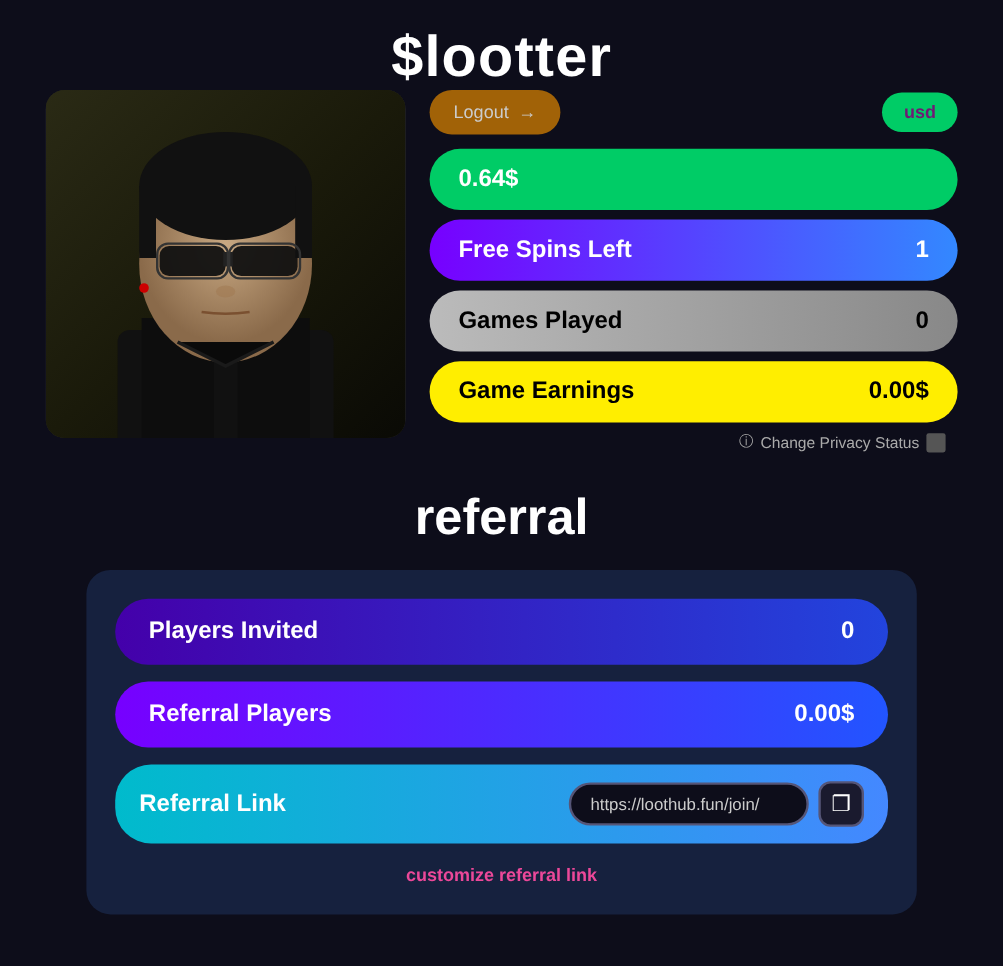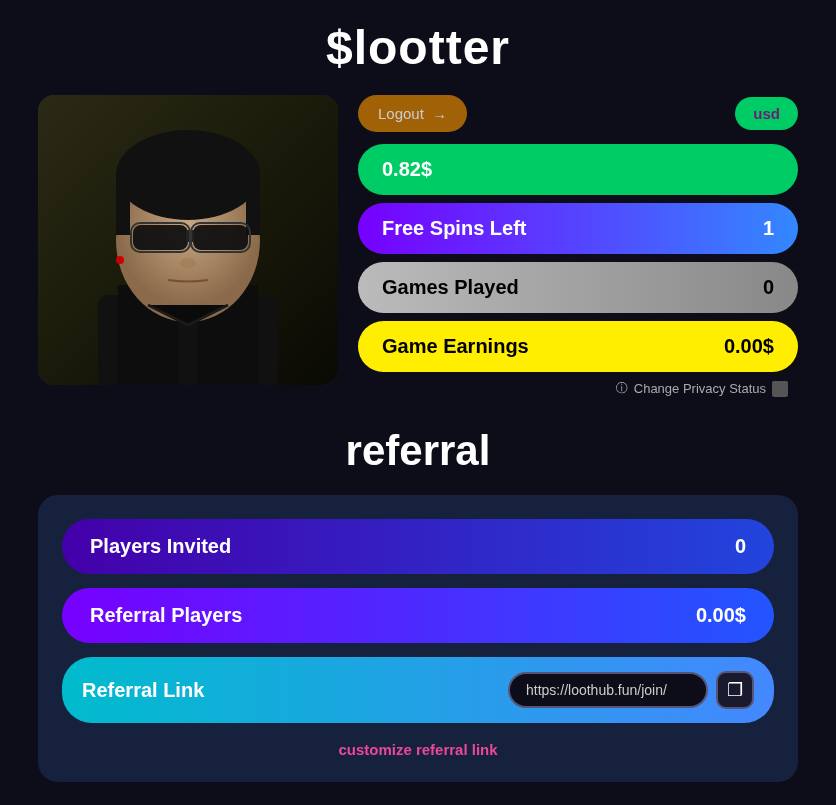--- a/index.html
+++ b/index.html
@@ -13,21 +13,20 @@
       flex-direction: column;
       align-items: center;
       padding: 20px 0;
     }
 
     .app-title {
       color: #ffffff;
       font-size: 48px;
       font-weight: 900;
       text-align: center;
-      margin-bottom: 20px;
       letter-spacing: 1px;
     }
 
     .profile-section {
       display: flex;
       flex-direction: row;
       align-items: flex-start;
       gap: 20px;
       width: 760px;
       margin-bottom: 30px;
@@ -156,21 +155,21 @@
 
     .privacy-toggle {
       width: 16px;
       height: 16px;
       background: #555555;
       display: inline-block;
       border-radius: 2px;
     }
 
     .referral-section {
-      width: 760px;
+      width: 692px;
       display: flex;
       flex-direction: column;
       align-items: center;
     }
 
     .referral-title {
       color: #ffffff;
       font-size: 42px;
       font-weight: 900;
       margin-bottom: 20px;
@@ -328,21 +327,21 @@
 
     <div class="logout-row">
       <button class="logout-btn">
         <span>Logout</span>
         <span>→</span>
       </button>
       <span class="usd-badge">usd</span>
     </div>
 
     <div class="stat-row stat-handcash">
-      <span class="stat-value">0.82$</span>
+      <span class="stat-value">0.64$</span>
     </div>
 
     <div class="stat-row stat-freespins">
       <span class="stat-label">Free Spins Left</span>
       <span class="stat-value">1</span>
     </div>
 
     <div class="stat-row stat-games">
       <span class="stat-label">Games Played</span>
       <span class="stat-value">0</span>

